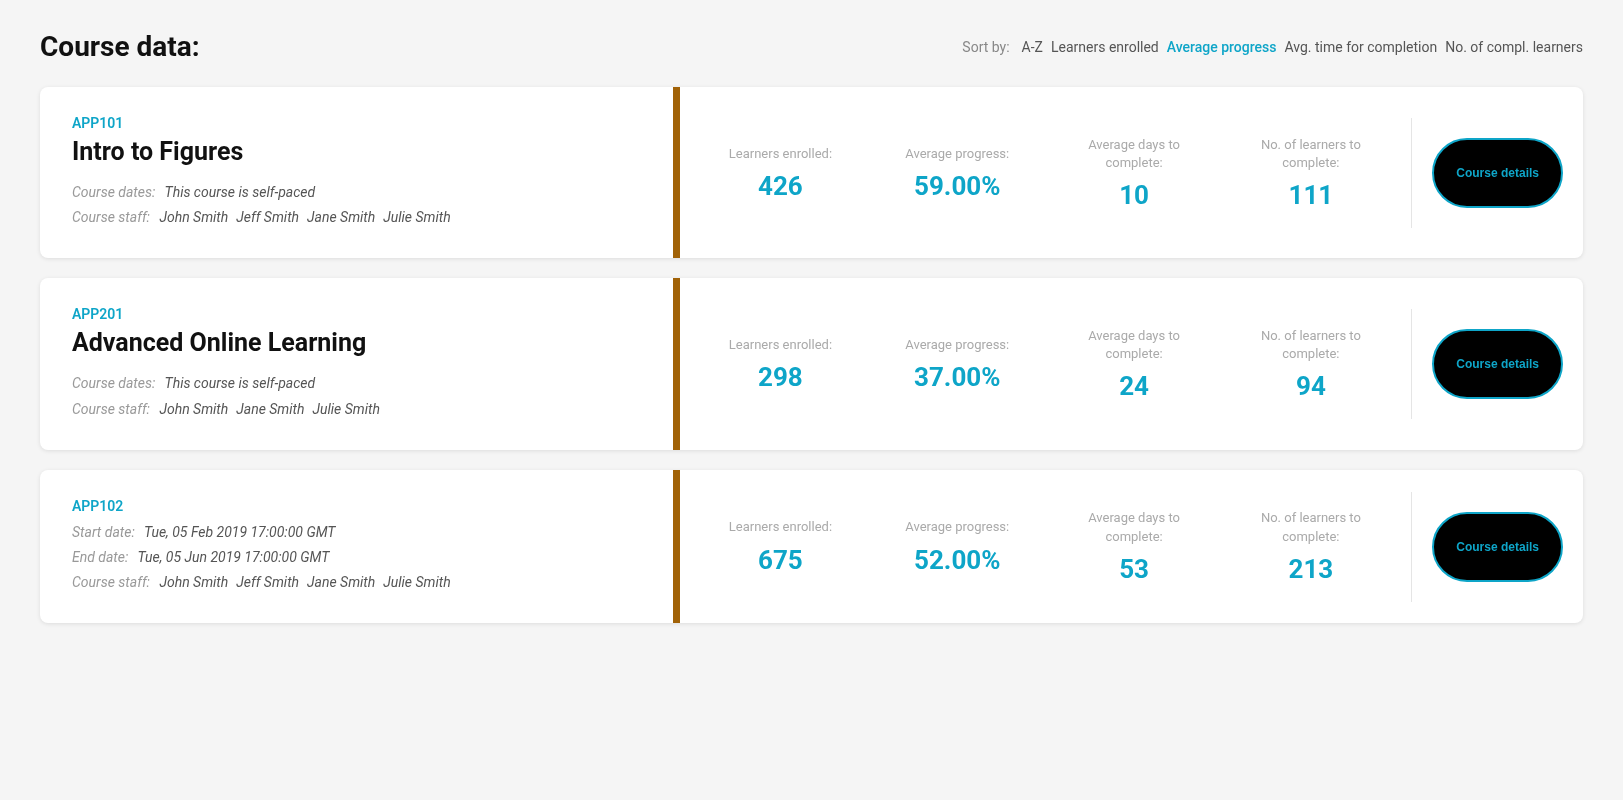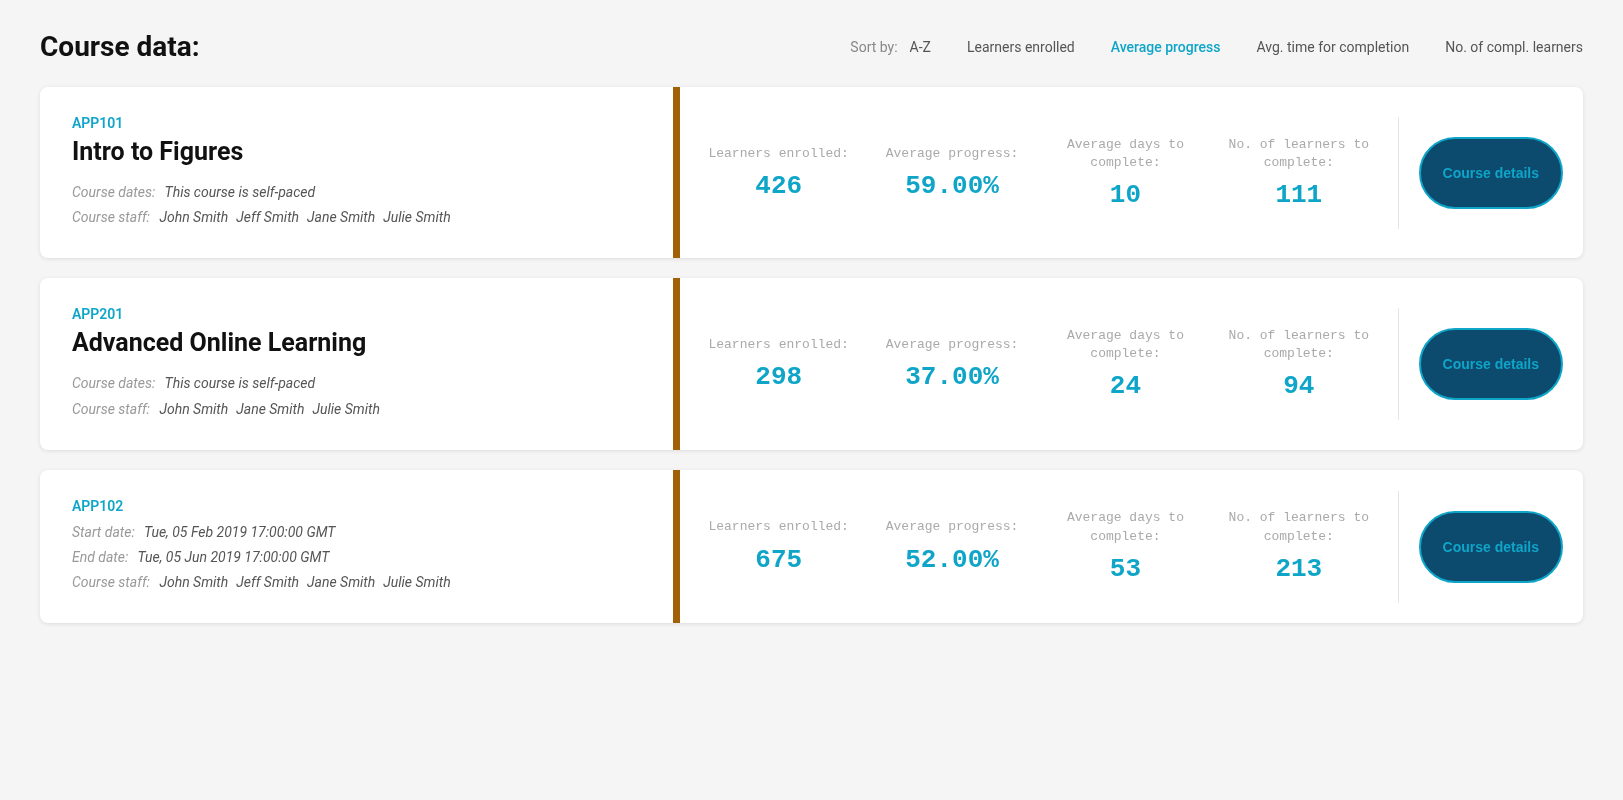--- a/index.html
+++ b/index.html
@@ -20,21 +20,21 @@
       color: #111;
       margin-right: auto;
     }
     .sort-by-label {
       color: #888;
       font-size: 14px;
       margin-right: 12px;
     }
     .sort-options {
       display: flex;
-      gap: 36px;
+      gap: 8px;
       align-items: center;
     }
     .sort-option {
       font-size: 14px;
       color: #555;
       cursor: pointer;
       text-decoration: none;
     }
     .sort-option.active {
       color: #0ea5c8;
@@ -78,21 +78,20 @@
     }
     .course-meta .value {
       color: #555;
     }
     .course-stats {
       flex: 1;
       display: flex;
       align-items: center;
       padding: 0 16px;
       gap: 8px;
-      font-family: Liberation Mono, monospace;
     }
     .stat-item {
       flex: 1;
       text-align: center;
       padding: 20px 12px;
     }
     .stat-label {
       font-size: 13px;
       color: #aaa;
       margin-bottom: 8px;
@@ -107,24 +106,24 @@
       flex: 0 0 160px;
       display: flex;
       align-items: center;
       justify-content: center;
       padding: 20px;
       border-left: 1px solid #e5e5e5;
     }
     .details-btn {
       border: 2px solid #0ea5c8;
       color: #0ea5c8;
-      background: #0c4a6e;
+      background: #000000;
       border-radius: 50px;
       padding: 26px 22px;
-      font-size: 14px;
+      font-size: 12px;
       font-weight: 600;
       cursor: pointer;
       white-space: nowrap;
     }
     .staff-list {
       display: inline;
     }
     .staff-name {
       margin-right: 8px;
     }

